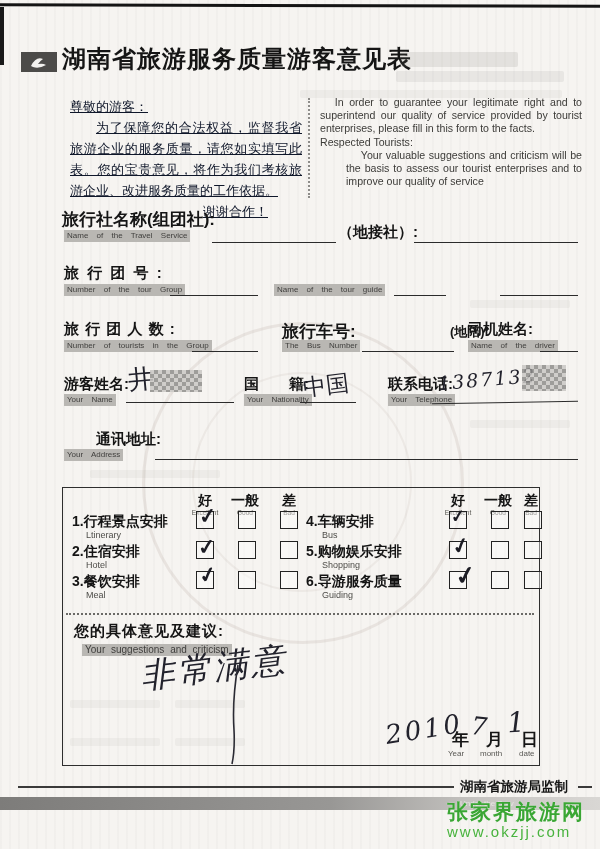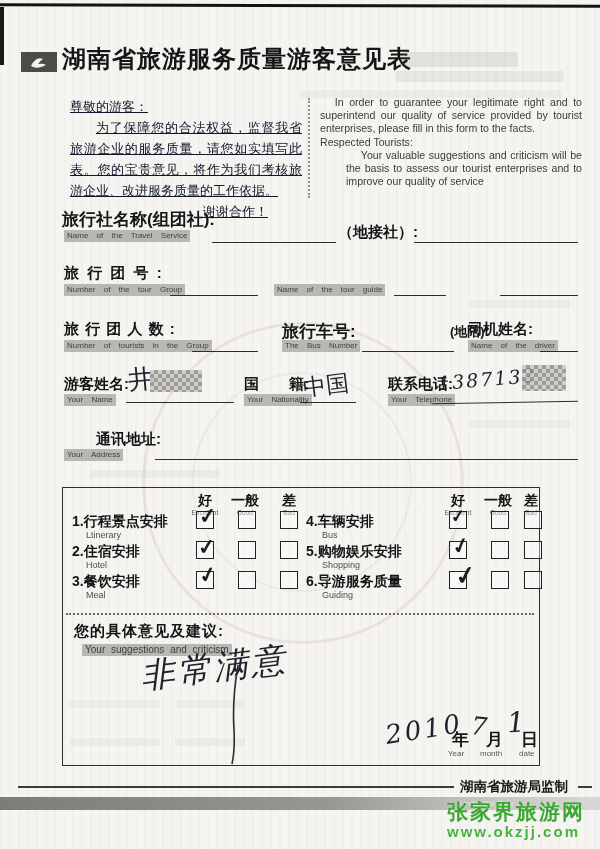--- a/index.html
+++ b/index.html
@@ -18,21 +18,21 @@
   .ghost{position:absolute;background:#6f6e6b;opacity:.14;border-radius:2px;}
   .ghostlight{position:absolute;background:#7a7977;opacity:.07;border-radius:2px;}
   .colhead{position:absolute;text-align:center;width:34px;}
   .colhead .zh{font-weight:bold;font-size:14px;color:#161616;}
   .colhead .en{font-size:6.5px;color:#55544f;margin-top:-1px;}
   .item-zh{font-weight:bold;font-size:14px;color:#141414;white-space:nowrap;}
   .item-en{font-size:9px;color:#4e4d49;white-space:nowrap;}
   .intro-zh{font-family:"DejaVu Serif",serif;color:#0f172a;font-size:13px;line-height:21px;text-decoration:underline;}
   .intro-en{color:#3c3b38;font-size:10.6px;line-height:13.2px;text-align:justify;}
   .wm-site{font-weight:bold;color:#3aa634;text-shadow:0 0 1px #eaf5e8;}
-  .wm-url{font-weight:bold;color:#49b23e;letter-spacing:2px;text-shadow:0.5px 0.5px 0 #f2f8ef;}
+  .wm-url{font-weight:normal;color:#49b23e;letter-spacing:2px;text-shadow:0.5px 0.5px 0 #f2f8ef;}
 </style>
 </head>
 <body>
 
 <div class="page">
   <div class="streaks"></div>
 
   <div class="abs" style="top:4px;left:0;width:600px;height:3px;background:#141414;transform:rotate(0.15deg);"></div>
   <div class="abs" style="top:7px;left:0;width:4px;height:58px;background:#1a1a1a;"></div>
 

